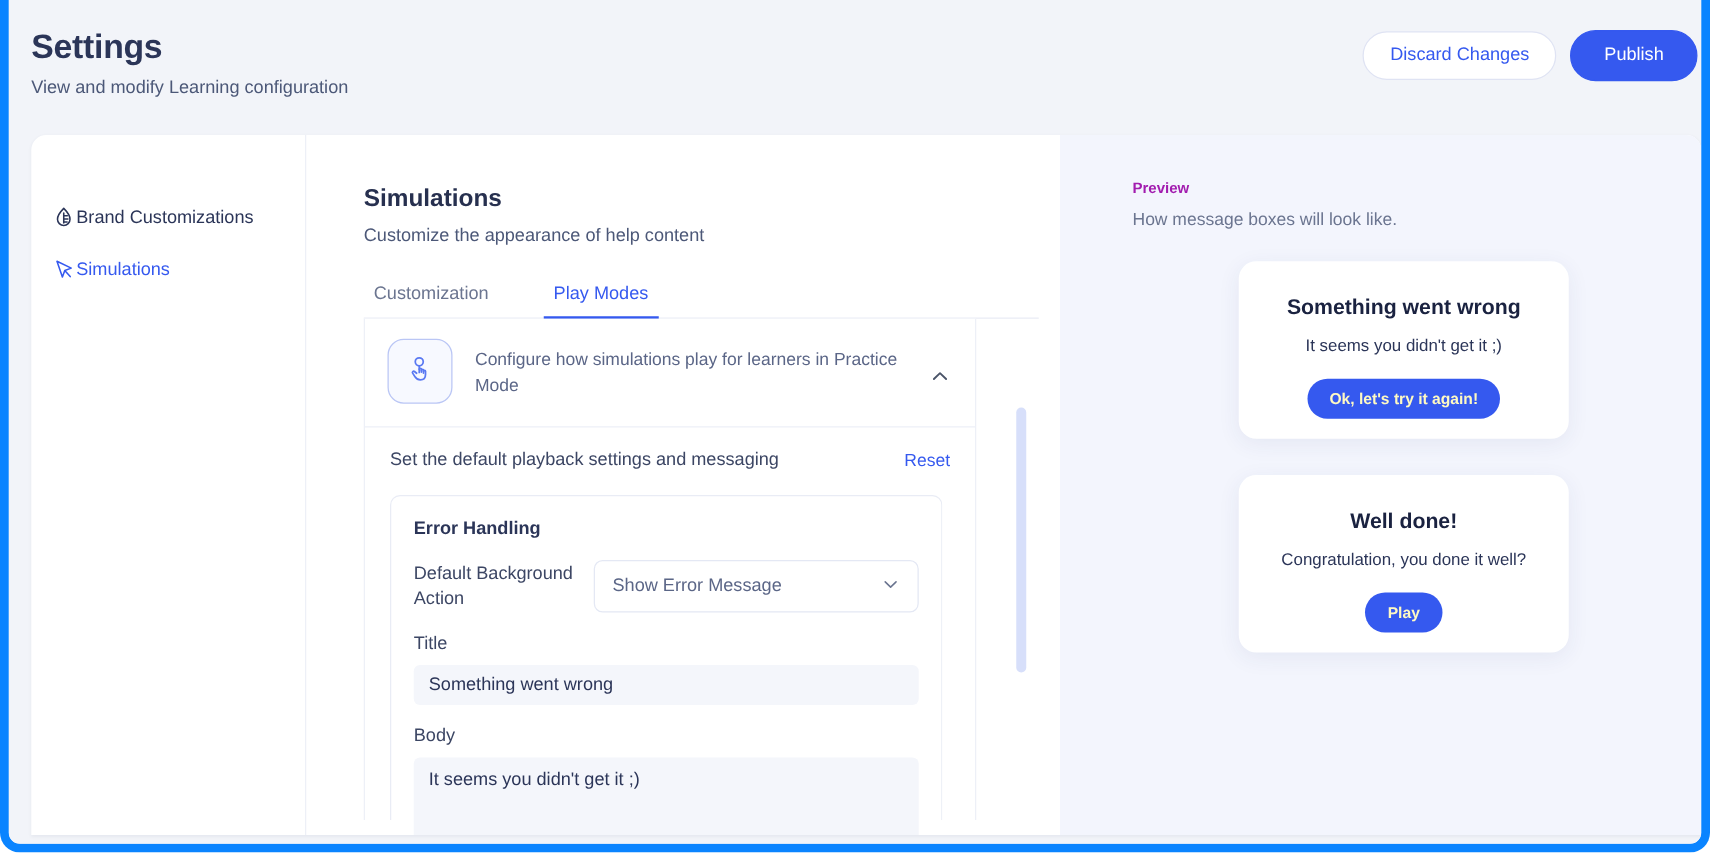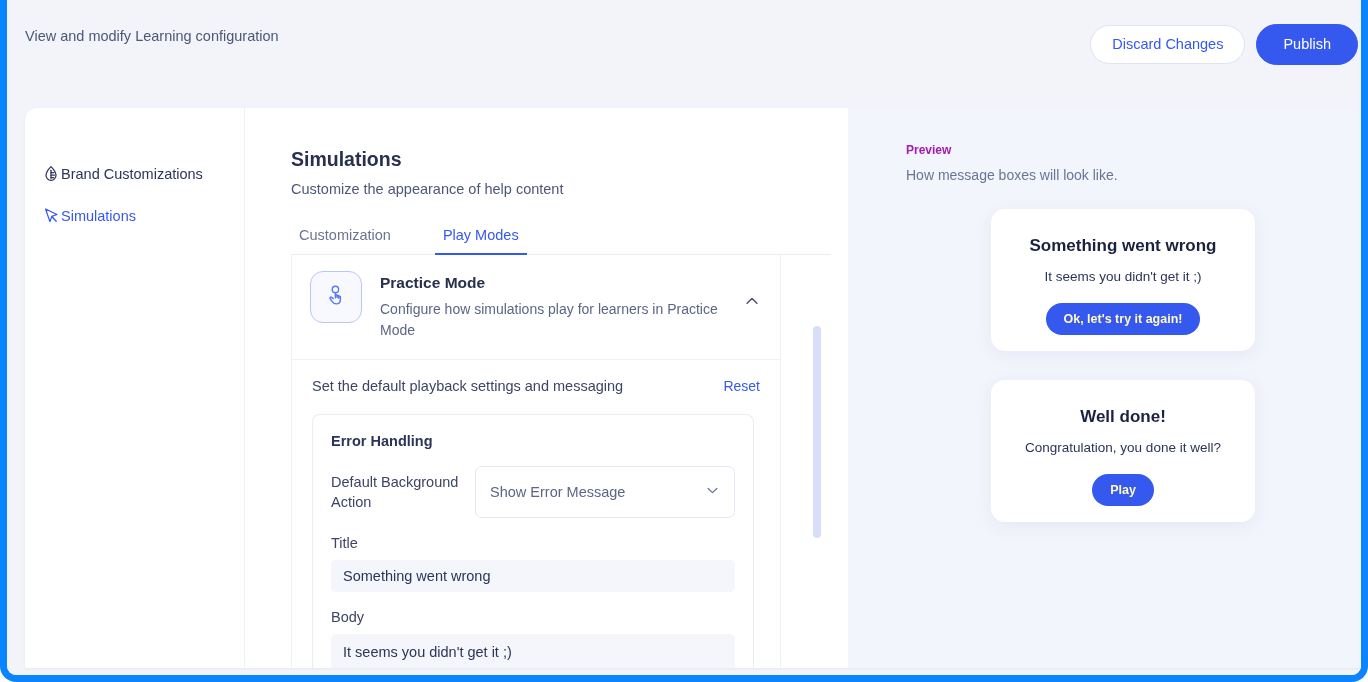--- a/index.html
+++ b/index.html
@@ -189,21 +189,21 @@
   }
   .field-row {
     display: flex; align-items: center; gap: 12px; margin-top: 17px;
   }
   .field-label-inline {
     width: 132px; flex: 0 0 132px;
     font-size: 14.5px; color: #3c4664; line-height: 20px;
   }
   .select-box {
     flex: 1 1 auto;
-    height: 52px;
+    height: 42px;
     border: 1px solid #e4e8f4;
     border-radius: 7px;
     background: #ffffff;
     display: flex; align-items: center; justify-content: space-between;
     padding: 0 14px;
     font-size: 14.5px;
     color: #5b6687;
     cursor: pointer;
   }
   .field-label {
@@ -295,20 +295,21 @@
   }
 </style>
 </head>
 <body>
 
 <div id="viewport-frame">
 <div id="page">
 
   <div id="header">
     <div id="header-titles">
+      <div id="page-title">Settings</div>
       <div id="page-subtitle">View and modify Learning configuration</div>
     </div>
     <div id="header-actions">
       <button class="btn" id="discard-changes-button">Discard Changes</button>
       <button class="btn" id="publish-button">Publish</button>
     </div>
   </div>
 
   <div id="content-card">
 
@@ -355,21 +356,20 @@
               <svg viewBox="0 0 24 24" width="24" height="24" fill="none" stroke="#5a79f2" stroke-width="1.4" stroke-linecap="round" stroke-linejoin="round">
                 <circle cx="11.4" cy="6.4" r="3.2"></circle>
                 <path d="M11.4 9.6v5.3"></path>
                 <path d="M11.4 12.4c0-1 1.7-1 1.7 0v2.2"></path>
                 <path d="M13.1 13.2c0-1 1.7-1 1.7 0v2.2"></path>
                 <path d="M14.8 14c0-1 1.6-1 1.6 0v2.6c0 2.6-1.6 4.3-4.1 4.3-2.2 0-3.3-1-4.3-2.5l-1.9-2.9c-.6-.9.6-2 1.5-1.3l1.7 1.4"></path>
               </svg>
             </span>
           </div>
           <div id="practice-mode-text">
-            <div id="practice-mode-title">Practice Mode</div>
             <div id="practice-mode-desc">Configure how simulations play for learners in Practice Mode</div>
           </div>
           <div id="practice-mode-chevron">
             <svg viewBox="0 0 18 18" width="16" height="16" fill="none" stroke="#4a5468" stroke-width="1.7" stroke-linecap="round" stroke-linejoin="round">
               <path d="M3.5 11.5L9 6.2l5.5 5.3"></path>
             </svg>
           </div>
         </div>
 
         <div id="playback-row">

